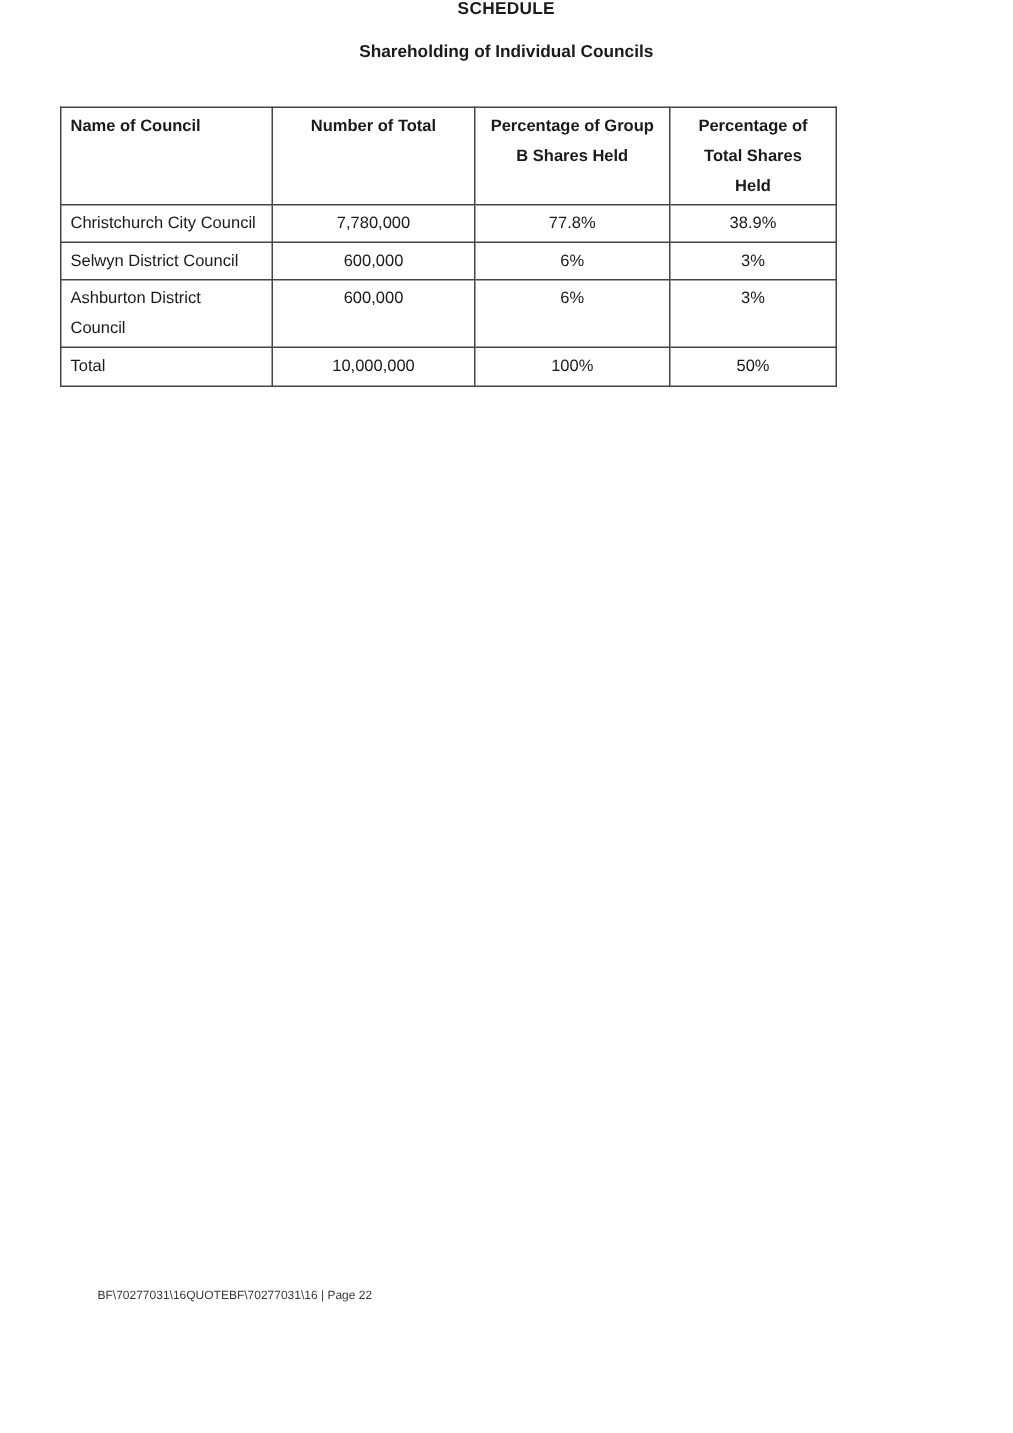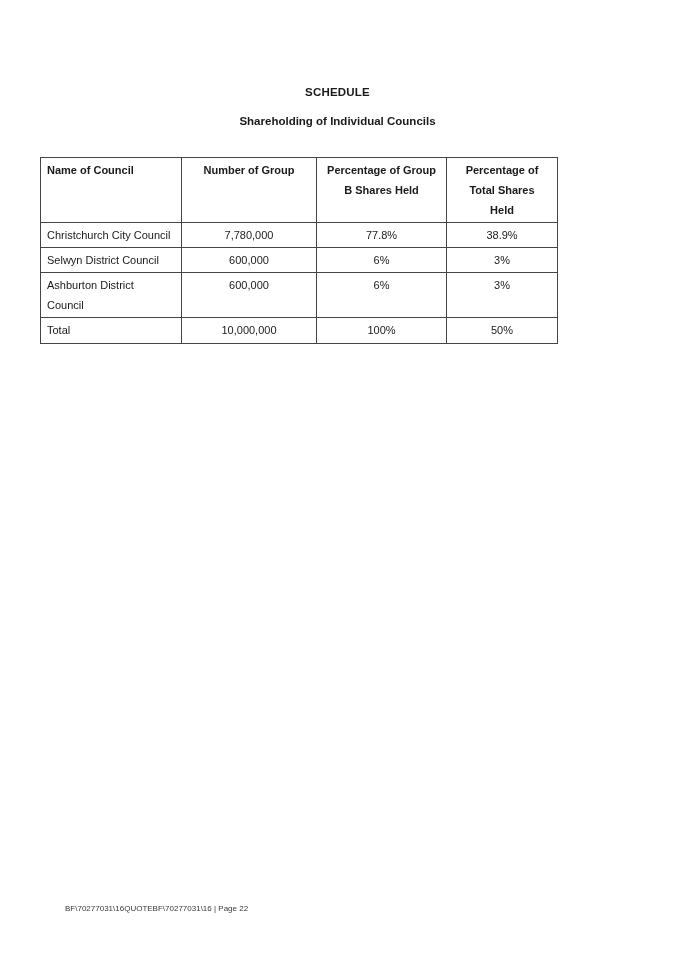--- a/index.html
+++ b/index.html
@@ -9,21 +9,20 @@
   body {
     width: 675px;
     height: 955px;
     background: #ffffff;
     font-family: "Liberation Sans", sans-serif;
     color: #1a1a1a;
     position: relative;
     overflow: hidden;
   }
   .doc-title {
-    padding-top: 86px;
     text-align: center;
     font-size: 11.5px;
     font-weight: bold;
     line-height: 13px;
     letter-spacing: 0.2px;
   }
   .doc-subtitle {
     margin-top: 16px;
     text-align: center;
     font-size: 11.5px;
@@ -65,21 +64,21 @@
   tbody tr.row-2 { height: 23px; }
   tbody tr.row-3 { height: 45px; }
   tbody tr.row-4 { height: 25px; }
   tbody tr.row-total { height: 26px; }
   tbody tr.row-total td.bold-value {
     font-weight: normal;
   }
   .page-footer {
     position: absolute;
     left: 65px;
-    top: 904px;
+    top: 859px;
     font-size: 8px;
     line-height: 10px;
     color: #383838;
     white-space: nowrap;
   }
 </style>
 </head>
 <body>
 
 <div class="doc-title">SCHEDULE</div>
@@ -88,21 +87,21 @@
 <table class="shareholding">
   <colgroup>
     <col style="width:141px">
     <col style="width:135px">
     <col style="width:130px">
     <col style="width:111px">
   </colgroup>
   <thead>
     <tr>
       <th class="align-left">Name of Council</th>
-      <th>Number of Group</th>
+      <th>Number of Total</th>
       <th>Percentage of Group
 B Shares Held</th>
       <th>Percentage of
 Total Shares
 Held</th>
     </tr>
   </thead>
   <tbody>
     <tr class="row-0">
       <td class="align-left">Christchurch City Council</td>

